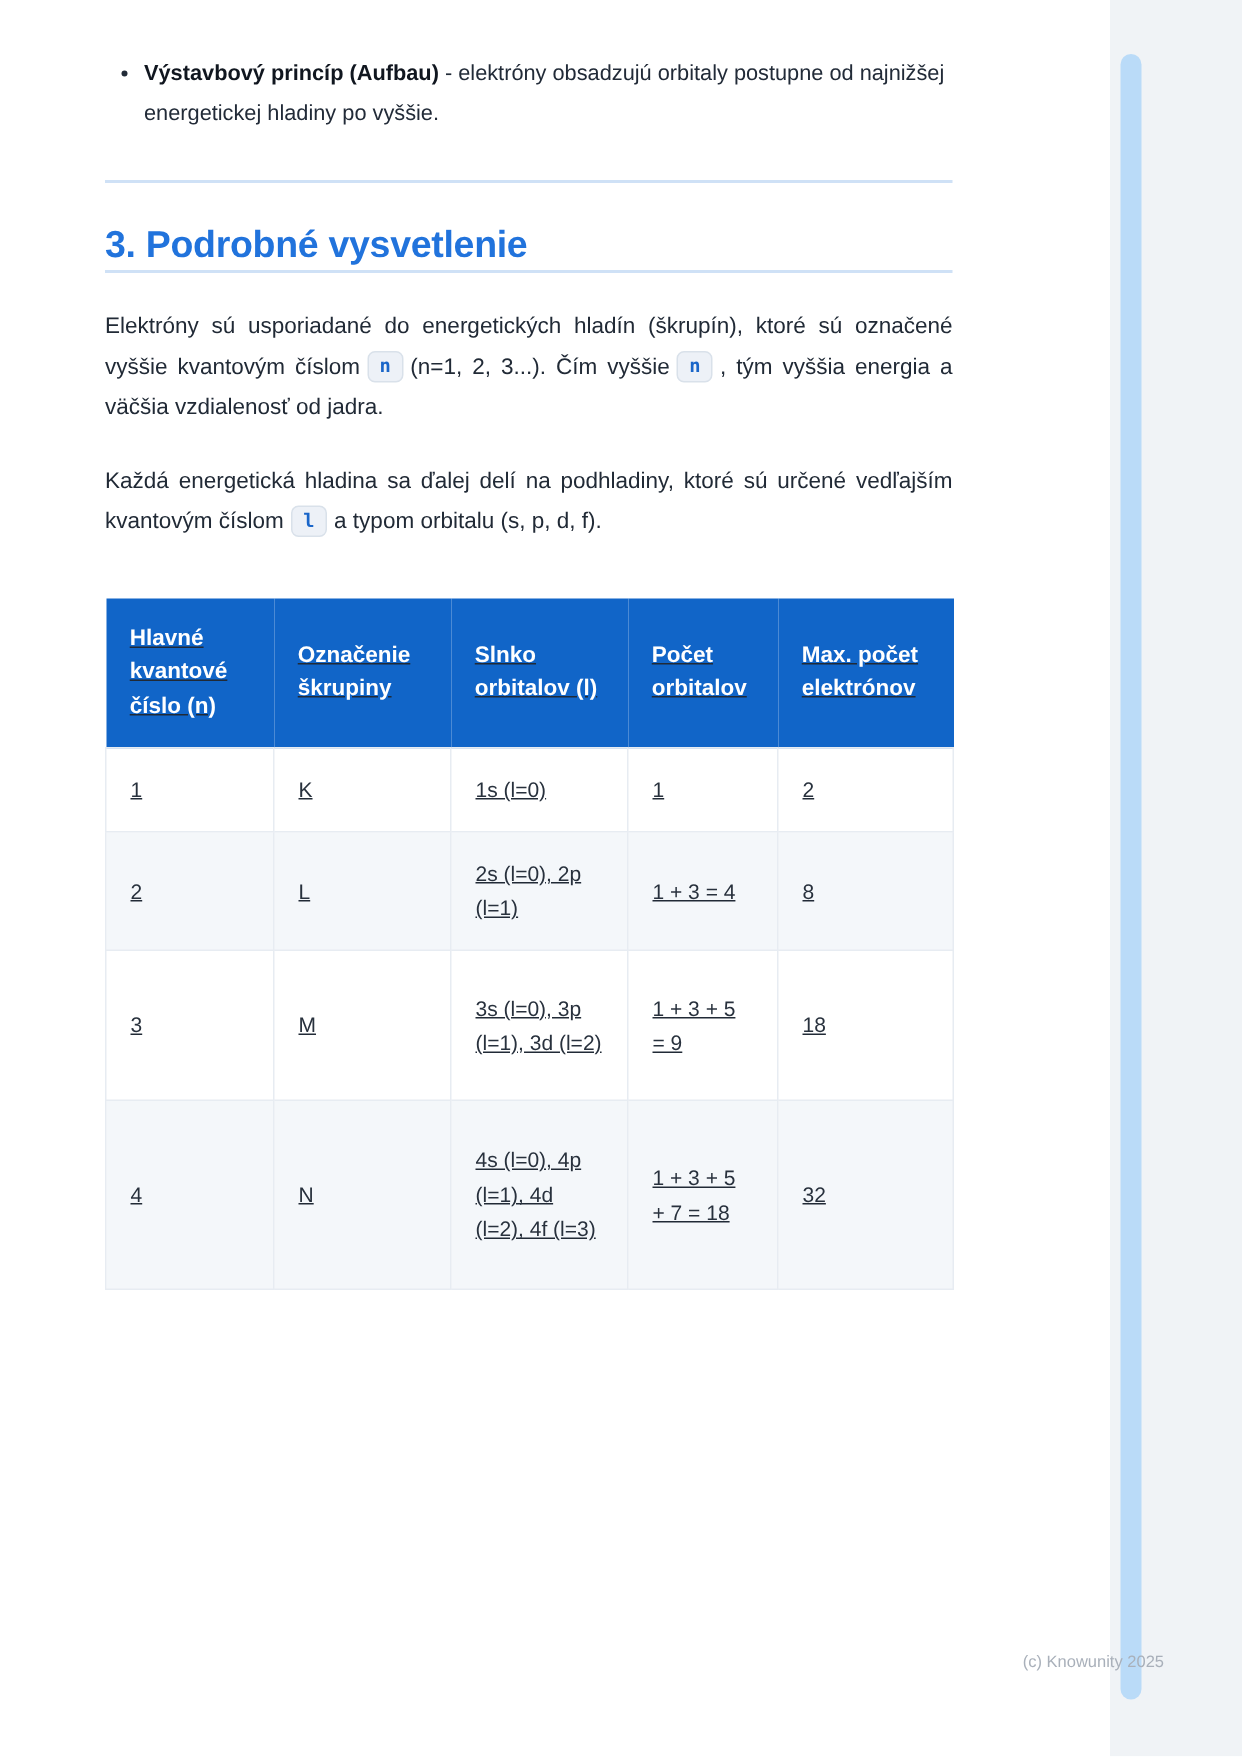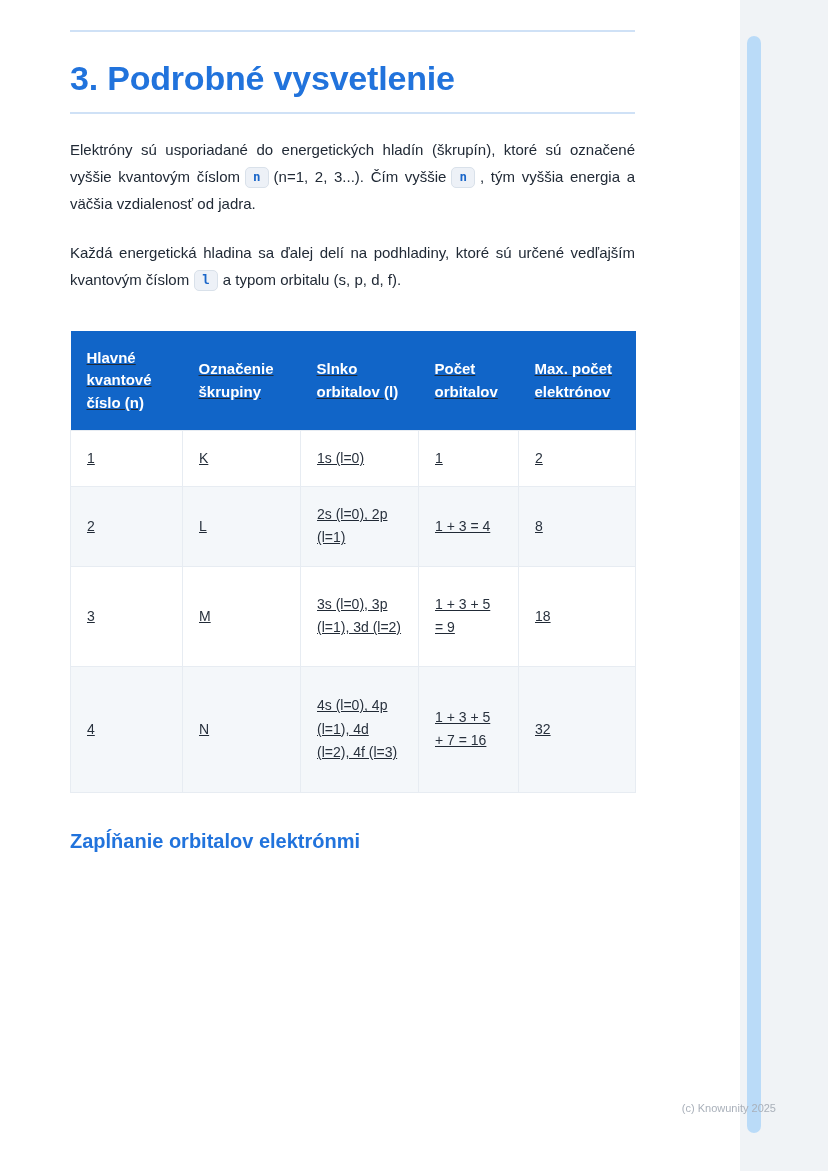--- a/index.html
+++ b/index.html
@@ -40,26 +40,26 @@
     color: #222b38;
   }
   ul.bullets li b { color: #10161f; }
   .divider {
     border: none;
     border-top: 2px solid #cfe1f6;
     margin-top: 30px;
   }
   h1.section-title {
     margin-top: 26px;
-    font-size: 34px;
+    font-size: 25px;
     line-height: 1.2;
     font-weight: bold;
     color: #2173dc;
     letter-spacing: -0.2px;
-    padding-bottom: 13px;
+    padding-bottom: 2px;
     border-bottom: 2px solid #cfe1f6;
   }
   p.body-text {
     margin-top: 22px;
     font-size: 15px;
     line-height: 1.8;
     text-align: justify;
     color: #212a36;
   }
   h2.sub-title {
@@ -132,20 +132,23 @@
 </head>
 <body>
 
 <div class="screen">
 
   <div class="edge-strip"></div>
   <div class="scroll-thumb"></div>
 
   <div class="content">
 
+    <ul class="bullets">
+      <li><b>Výstavbový princíp (Aufbau)</b><span> - elektróny obsadzujú orbitaly postupne od najnižšej energetickej hladiny po vyššie.</span></li>
+    </ul>
 
     <hr class="divider">
 
     <h1 class="section-title">3. Podrobné vysvetlenie</h1>
 
 
 
     <p class="body-text"><span>Elektróny sú usporiadané do energetických hladín (škrupín), ktoré sú označené vyššie kvantovým číslom</span><span class="code">n</span><span>(n=1, 2, 3...). Čím vyššie</span><span class="code">n</span><span>, tým vyššia energia a väčšia vzdialenosť od jadra.</span></p>
 
     <p class="body-text"><span>Každá energetická hladina sa ďalej delí na podhladiny, ktoré sú určené vedľajším kvantovým číslom</span><span class="code">l</span><span>a typom orbitalu (s, p, d, f).</span></p>
@@ -186,25 +189,24 @@
           <td>3</td>
           <td>M</td>
           <td>3s (l=0), 3p (l=1), 3d (l=2)</td>
           <td>1 + 3 + 5 = 9</td>
           <td>18</td>
         </tr>
         <tr>
           <td>4</td>
           <td>N</td>
           <td>4s (l=0), 4p (l=1), 4d (l=2), 4f (l=3)</td>
-          <td>1 + 3 + 5 + 7 = 16</td>
+          <td>1 + 3 + 5 + 7 = 18</td>
           <td>32</td>
         </tr>
       </tbody>
     </table>
 
-    <h2 class="sub-title" style="margin-top:36px;">Zapĺňanie orbitalov elektrónmi</h2>
 
   </div>
 
   <div class="copyright">(c) Knowunity 2025</div>
 
 </div>
 
 </body></html>

